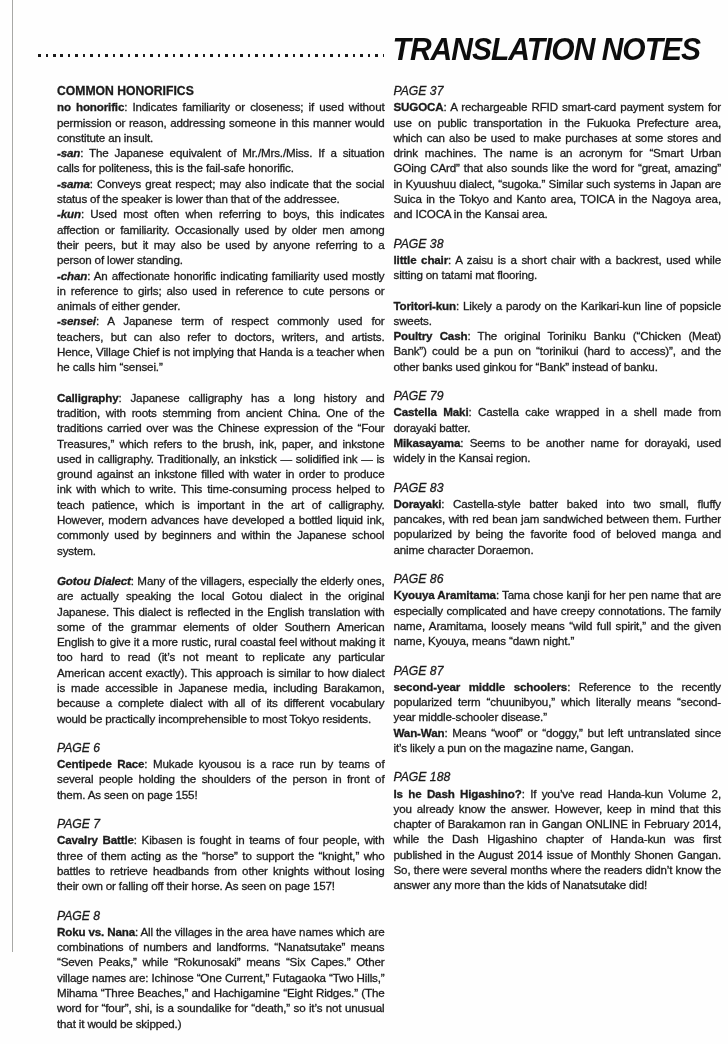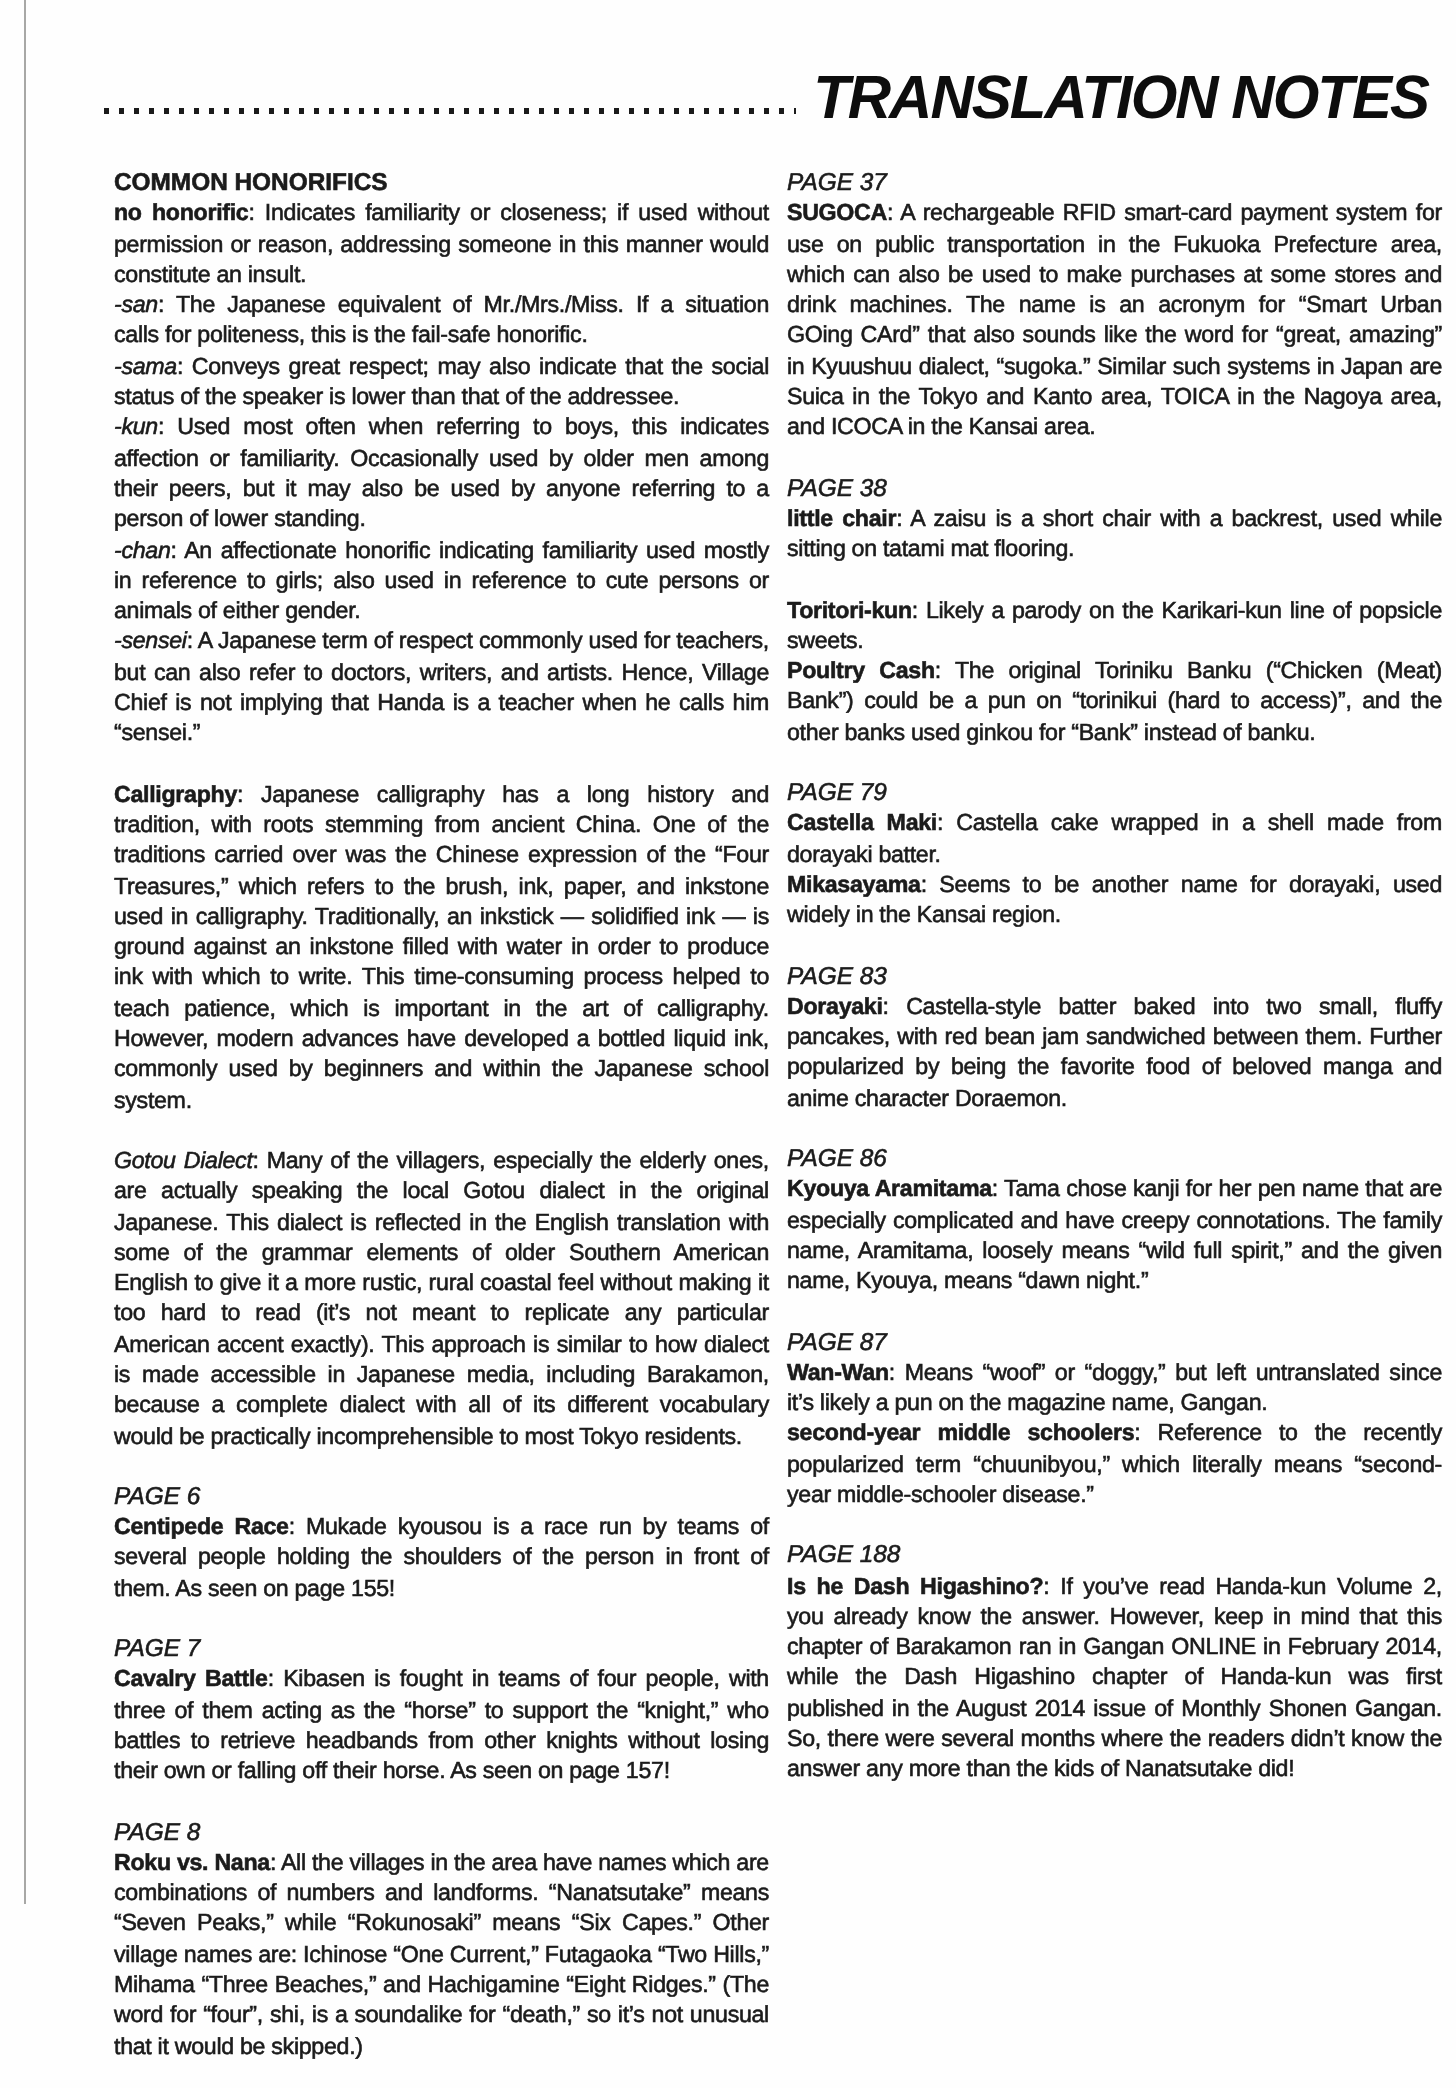--- a/index.html
+++ b/index.html
@@ -16,21 +16,21 @@
     color: #1b1b1b;
   }
   .scan-edge {
     position: absolute;
     left: 12px; top: 0;
     width: 1px; height: 952px;
     background: #a8a8a6;
   }
   .header {
     position: absolute;
-    top: 33px; left: 52px;
+    top: 33px; left: 38px;
     width: 662px;
     display: flex;
     align-items: center;
   }
   .leader {
     flex: 1;
     height: 3px;
     margin-top: 10px;
     background-image: repeating-linear-gradient(to right, #1b1b1b 0 2.5px, transparent 2.5px 7.5px);
   }
@@ -63,21 +63,21 @@
   .section + .section { margin-top: 15px; }
   .para { margin: 0; }
   .para + .para { }
   .section.tight .para + .para { margin-top: 0; }
   .heading { font-size: 12.2px; }
   .caps-heading { font-weight: bold; letter-spacing: 0; }
   .page-heading { font-style: italic; letter-spacing: 0; }
   .seg-n { font-style: normal; font-weight: normal; }
   .seg-b { font-weight: bold; }
   .seg-i { }
-  .seg-bi { font-weight: normal; font-style: italic; }
+  .seg-bi { font-weight: bold; font-style: italic; }
 </style>
 </head>
 <body>
 
 <div class="page">
   <div class="scan-edge"></div>
 
   <div class="header">
     <div class="leader"></div>
     <div class="title">TRANSLATION NOTES</div>
@@ -137,22 +137,22 @@
         <section class="section">
           <div class="heading page-heading">PAGE 83</div>
           <p class="para"><span class="seg-b">Dorayaki</span><span class="seg-n">: Castella-style batter baked into two small, fluffy pancakes, with red bean jam sandwiched between them. Further popularized by being the favorite food of beloved manga and anime character Doraemon.</span></p>
         </section>
         <section class="section">
           <div class="heading page-heading">PAGE 86</div>
           <p class="para"><span class="seg-b">Kyouya Aramitama</span><span class="seg-n">: Tama chose kanji for her pen name that are especially complicated and have creepy connotations. The family name, </span><span class="seg-i">Aramitama</span><span class="seg-n">, loosely means “wild full spirit,” and the given name, </span><span class="seg-i">Kyouya</span><span class="seg-n">, means “dawn night.”</span></p>
         </section>
         <section class="section">
           <div class="heading page-heading">PAGE 87</div>
+          <p class="para"><span class="seg-b">second-year middle schoolers</span><span class="seg-n">: Reference to the recently popularized term “</span><span class="seg-i">chuunibyou</span><span class="seg-n">,” which literally means “second-year middle-schooler disease.”</span></p>
           <p class="para"><span class="seg-b">Wan-Wan</span><span class="seg-n">: Means “woof” or “doggy,” but left untranslated since it’s likely a pun on the magazine name, </span><span class="seg-i">Gangan</span><span class="seg-n">.</span></p>
-          <p class="para"><span class="seg-b">second-year middle schoolers</span><span class="seg-n">: Reference to the recently popularized term “</span><span class="seg-i">chuunibyou</span><span class="seg-n">,” which literally means “second-year middle-schooler disease.”</span></p>
         </section>
         <section class="section">
           <div class="heading page-heading">PAGE 188</div>
           <p class="para"><span class="seg-b">Is he Dash Higashino?</span><span class="seg-n">: If you’ve read </span><span class="seg-i">Handa-kun</span><span class="seg-n"> Volume 2, you already know the answer. However, keep in mind that this chapter of </span><span class="seg-i">Barakamon</span><span class="seg-n"> ran in </span><span class="seg-i">Gangan ONLINE</span><span class="seg-n"> in February 2014, while the Dash Higashino chapter of </span><span class="seg-i">Handa-kun</span><span class="seg-n"> was first published in the August 2014 issue of </span><span class="seg-i">Monthly Shonen Gangan</span><span class="seg-n">. So, there were several months where the readers didn’t know the answer any more than the kids of Nanatsutake did!</span></p>
         </section>
       </div>
   </div>
 </div>
 
 </body></html>

